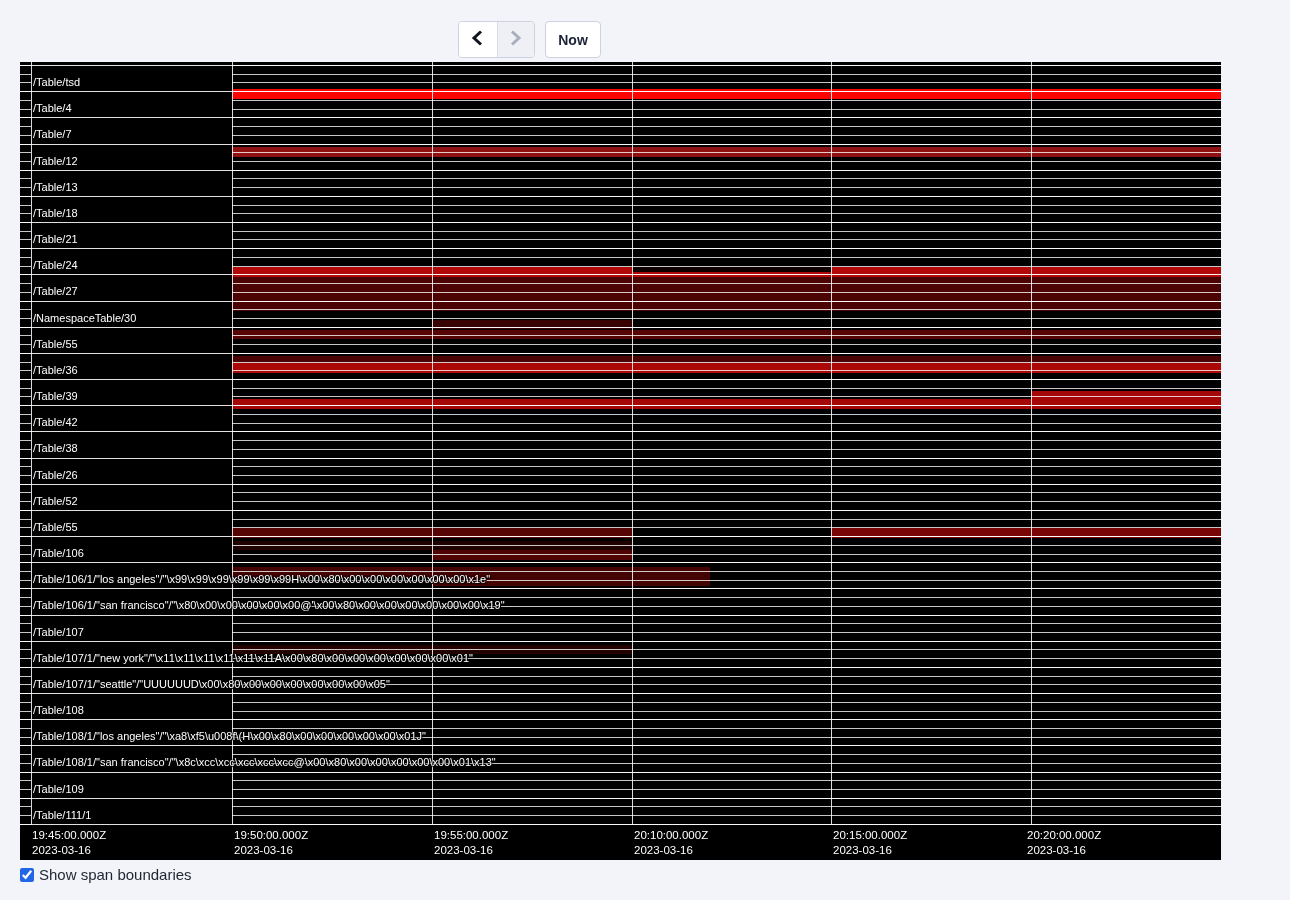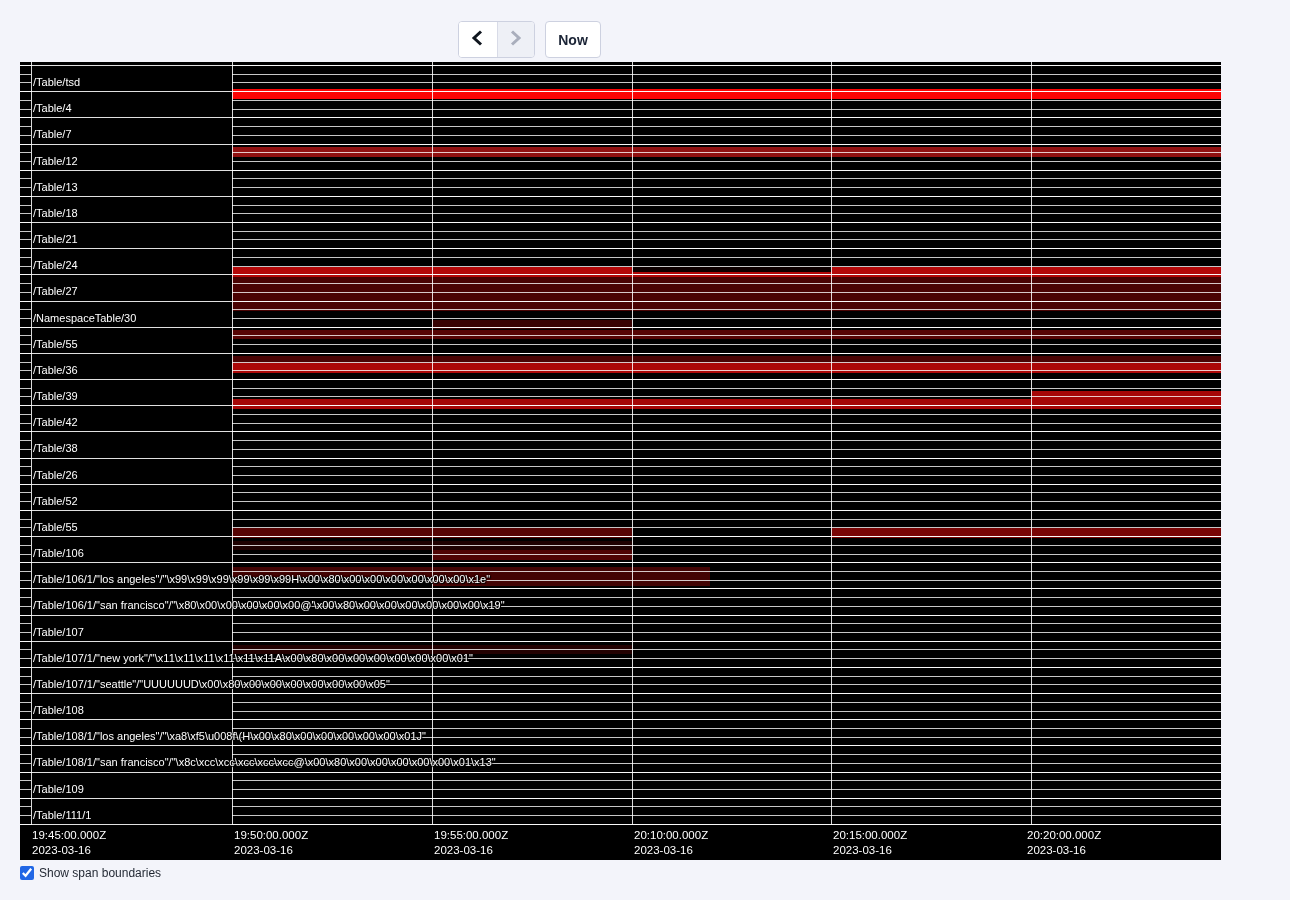--- a/index.html
+++ b/index.html
@@ -72,21 +72,21 @@
   }
 
   
   .boundaries-row {
     position:absolute; left:20px; top:866px; display:flex; align-items:center;
     cursor:pointer;
   }
   .boundaries-row input {
     width:14px; height:14px; accent-color:#2167e5; margin-right:5px; cursor:pointer;
   }
-  .boundaries-label { font-size:12px; color:#1f2530; }
+  .boundaries-label { font-size:15px; color:#1f2530; }
 </style>
 </head>
 <body>
 
 <div class="page">
 
 
   <div class="nav-group">
     <button class="nav-btn prev">
       <span>

